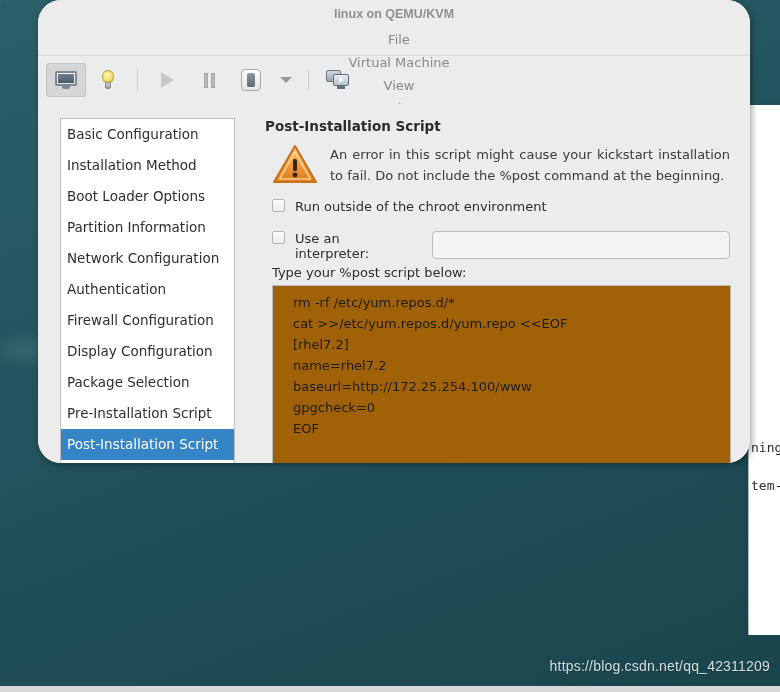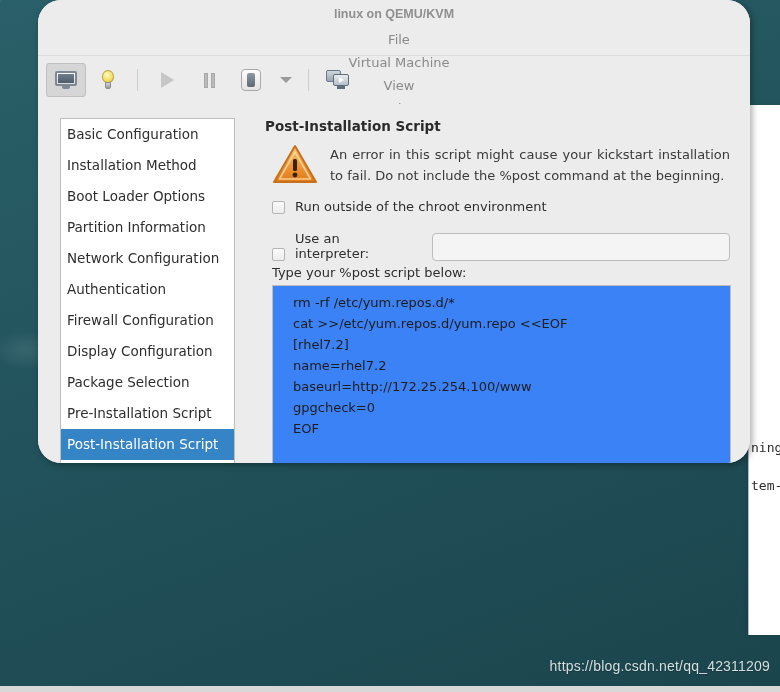--- a/index.html
+++ b/index.html
@@ -233,21 +233,21 @@
   }
   .ic-warning {
     position: relative; width: 46px; height: 42px; flex: 0 0 46px;
   }
   #warn-text {
     font-size: 13px; color: #3a3a3a; line-height: 21px;
     text-align: justify; width: 404px; padding-top: 2px;
     font-family: "DejaVu Sans", sans-serif;
   }
 
-  .chk-row { display: flex; align-items: flex-end; margin: 13px 0 0 9px; }
+  .chk-row { display: flex; align-items: flex-start; margin: 13px 0 0 9px; }
   .chkbox {
     width: 13px; height: 13px; flex: 0 0 13px;
     background: linear-gradient(#fbfbfb, #ededed);
     border: 1px solid #b4b4b4; border-radius: 2px;
   }
   .chk-label {
     margin-left: 10px; font-size: 13px; color: #2e2e2e;
     font-family: "DejaVu Sans", sans-serif;
   }
   #interp-input {
@@ -256,21 +256,21 @@
     border: 1px solid #bcbcbc; border-radius: 4px;
   }
   #type-label {
     margin: 4px 0 5px 9px;
     font-size: 13px; color: #2e2e2e;
     font-family: "DejaVu Sans", sans-serif;
   }
   #script-box {
     margin-left: 9px;
     width: 459px; height: 312px;
-    background: #3b82f6;
+    background: #a16207;
     border: 1px solid #bdbdbd;
     padding: 6px 20px;
     overflow: hidden;
   }
   .script-line {
     font-size: 13px; line-height: 21px; color: #1c1c1c;
     white-space: pre;
     font-family: "DejaVu Sans", sans-serif;
   }
 </style>

